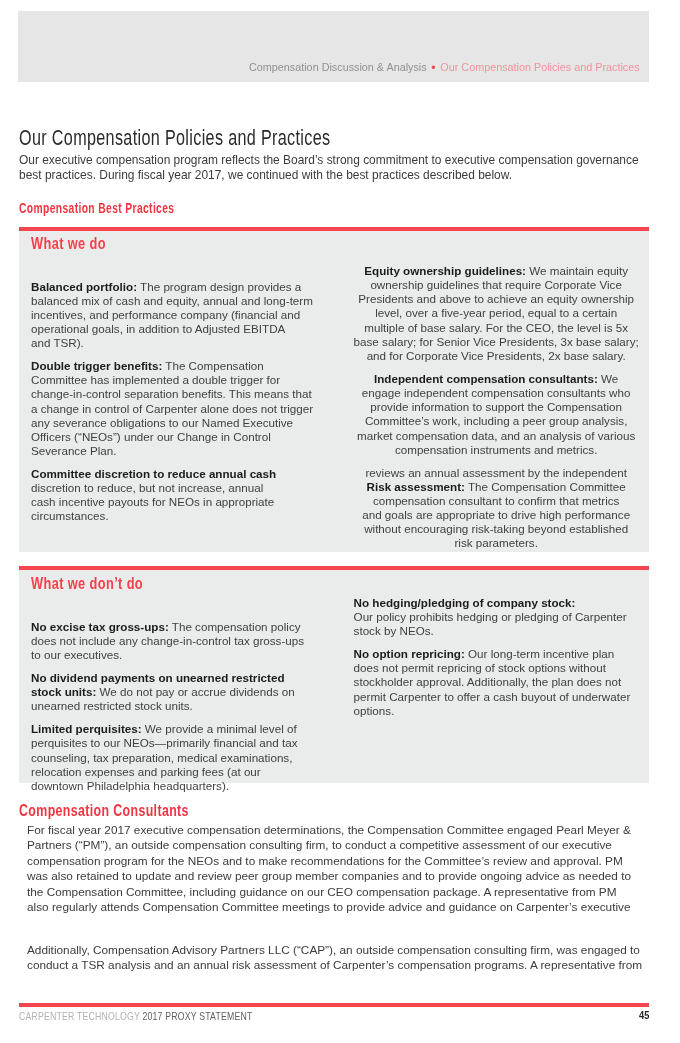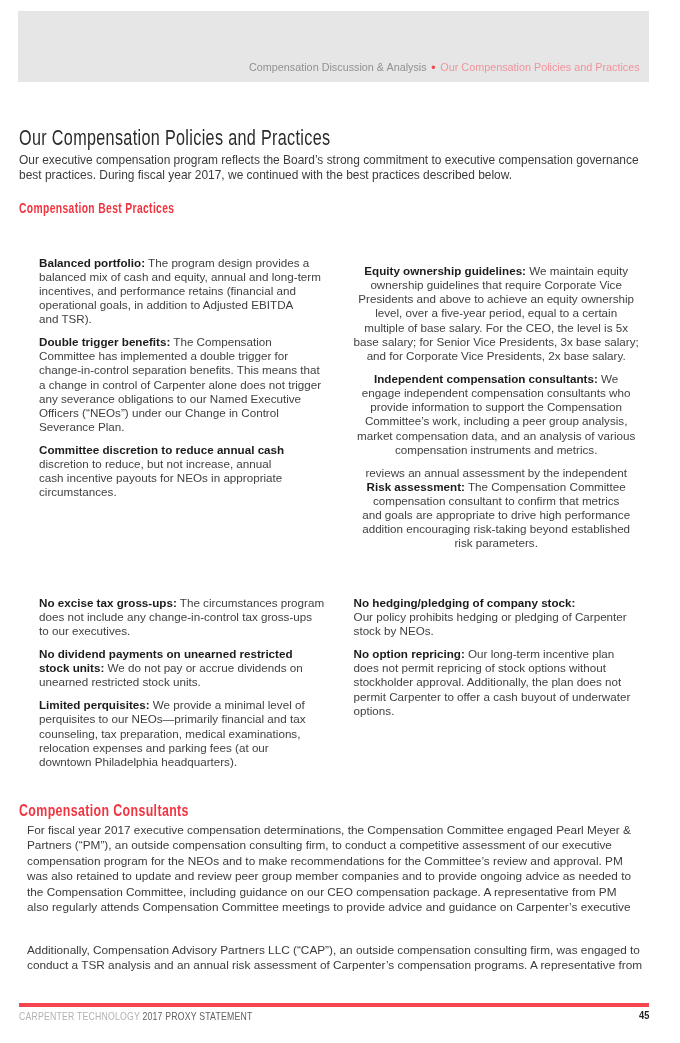--- a/index.html
+++ b/index.html
@@ -61,21 +61,21 @@
   }
   .box-rule { position:absolute; left:0; top:0; width:100%; height:4px; background:#f7454f; }
   .box-title {
     position:absolute; left:12px;
     font-family:"Liberation Sans", sans-serif;
     font-size:16.6px; font-weight:700; color:#f6404c;
     line-height:17px; letter-spacing:0.5px; white-space:nowrap;
     transform:scaleX(0.771); transform-origin:left top;
   }
   .col { position:absolute; font-size:11.65px; line-height:14.15px; color:#3f3f3f; }
-  .col-left  { left:39px; }
+  .col-left  { left:31px;margin-top:24px; }
   .col-right { left:353.6px; }
   .item { margin:0; padding:0; }
   .item b { font-weight:700; color:#1c1c1c; }
   .ln { display:block; white-space:nowrap; }
   .gap { height:8.8px; }
 
   
   .consult-p {
     position:absolute; left:27px;
     font-size:11.8px; line-height:15.4px; color:#3b3b3b;
@@ -101,25 +101,29 @@
   <div class="breadcrumb"><span class="crumb-parent">Compensation Discussion &amp; Analysis</span><span class="crumb-sep">•</span><span class="crumb-current">Our Compensation Policies and Practices</span></div>
 
   <h1 class="page-title">Our Compensation Policies and Practices</h1>
   <div class="intro" id="intro">
       <span class="ln">Our executive compensation program reflects the Board’s strong commitment to executive compensation governance</span>
       <span class="ln">best practices. During fiscal year 2017, we continued with the best practices described below.</span>
     </div>
 
   <div class="sec-heading" id="sec-best" style="top:199.7px">Compensation Best Practices</div>
 
+  <div class="box" id="box0" style="top: 226.8px; height: 325px;">
+    <div class="box-rule"></div>
+    <div class="box-title" style="top: 8.7px;">What we do</div>
+  </div>
   <div class="col col-left" id="b0left" style="top: 255.5px;">
       <div class="item">
         <span class="ln"><b>Balanced portfolio:</b><span> The program design provides a</span></span>
         <span class="ln">balanced mix of cash and equity, annual and long-term</span>
-        <span class="ln">incentives, and performance retains (financial and</span>
+        <span class="ln">incentives, and performance company (financial and</span>
         <span class="ln">operational goals, in addition to Adjusted EBITDA</span>
         <span class="ln">and TSR).</span>
       </div>
       <div class="gap"></div>
       <div class="item">
         <span class="ln"><b>Double trigger benefits:</b><span> The Compensation</span></span>
         <span class="ln">Committee has implemented a double trigger for</span>
         <span class="ln">change-in-control separation benefits. This means that</span>
         <span class="ln">a change in control of Carpenter alone does not trigger</span>
         <span class="ln">any severance obligations to our Named Executive</span>
@@ -152,28 +156,32 @@
         <span class="ln">Committee’s work, including a peer group analysis,</span>
         <span class="ln">market compensation data, and an analysis of various</span>
         <span class="ln">compensation instruments and metrics.</span>
       </div>
       <div class="gap"></div>
       <div class="item">
         <span class="ln">reviews an annual assessment by the independent</span>
         <span class="ln"><b>Risk assessment:</b><span> The Compensation Committee</span></span>
         <span class="ln">compensation consultant to confirm that metrics</span>
         <span class="ln">and goals are appropriate to drive high performance</span>
-        <span class="ln">addition encouraging risk-taking beyond established</span>
+        <span class="ln">without encouraging risk-taking beyond established</span>
         <span class="ln">risk parameters.</span>
       </div>
     </div>
 
+  <div class="box" id="box1" style="top: 565.6px; height: 217.3px;">
+    <div class="box-rule"></div>
+    <div class="box-title" style="top: 9.4px;">What we don’t do</div>
+  </div>
   <div class="col col-left" id="b1left" style="top: 595.8px;">
       <div class="item">
-        <span class="ln"><b>No excise tax gross-ups:</b><span> The circumstances program</span></span>
+        <span class="ln"><b>No excise tax gross-ups:</b><span> The compensation policy</span></span>
         <span class="ln">does not include any change-in-control tax gross-ups</span>
         <span class="ln">to our executives.</span>
       </div>
       <div class="gap"></div>
       <div class="item">
         <span class="ln"><b>No dividend payments on unearned restricted</b></span>
         <span class="ln"><b>stock units:</b><span> We do not pay or accrue dividends on</span></span>
         <span class="ln">unearned restricted stock units.</span>
       </div>
       <div class="gap"></div>

